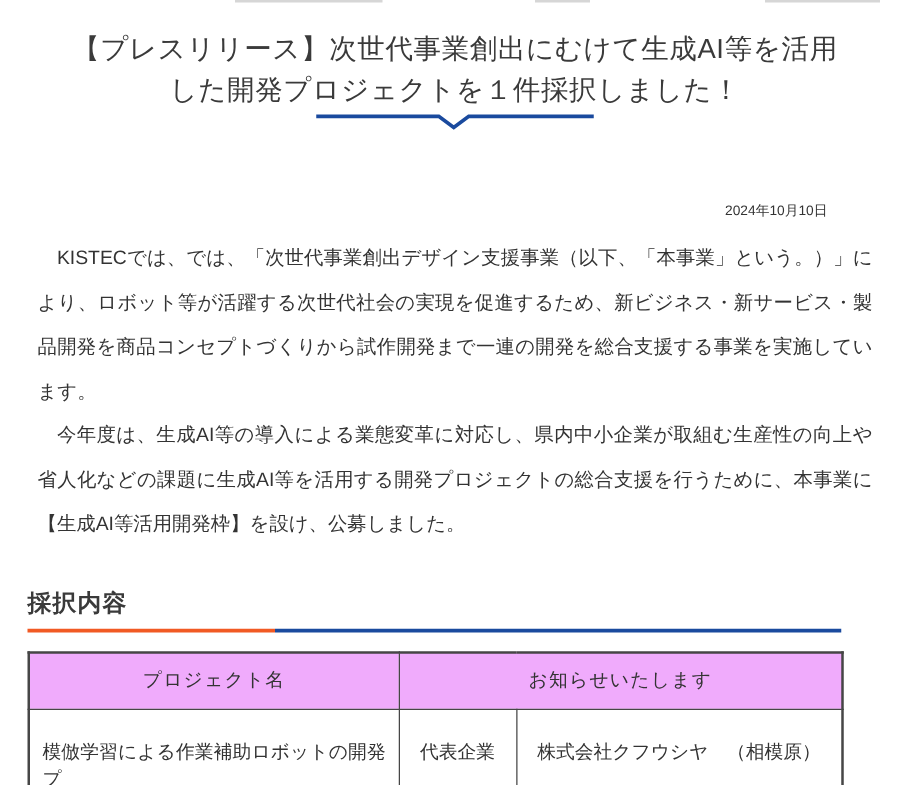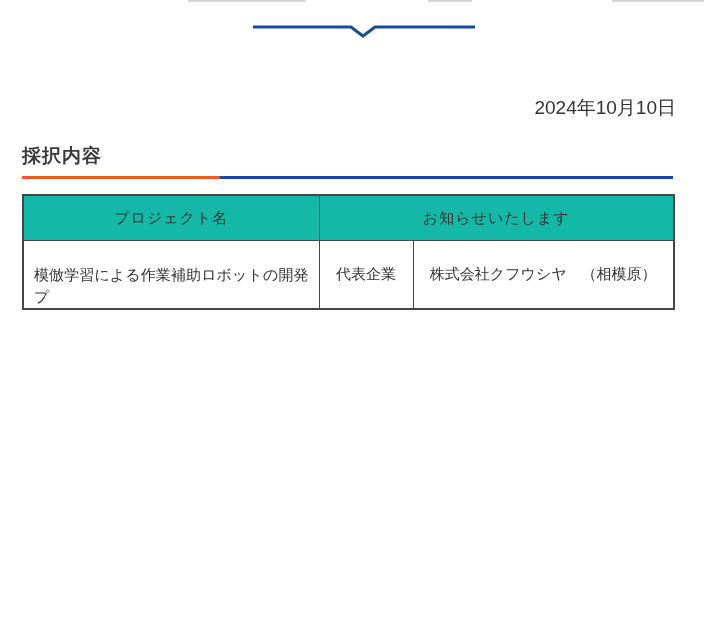--- a/index.html
+++ b/index.html
@@ -16,71 +16,74 @@
   .page{padding:22px 30px 0 30px}
 
   h1.title{
     margin:0;text-align:center;
     font-size:22px;line-height:33px;font-weight:500;
     color:#3a3a3a;letter-spacing:0.5px;
   }
   .title-underline{text-align:center;margin-top:3px;height:14px;line-height:0}
 
   .date{
-    text-align:right;margin:56px 22px 0 0;
-    font-size:19px;color:#333333;
+    text-align:right;margin:56px 36px 0 0;
+    font-size:11px;color:#333333;
   }
 
   .body-text{
     margin-top:13px;font-size:15.5px;line-height:35.5px;
     text-align:justify;color:#333333;
   }
   .body-text p{margin:0;text-indent:1em}
 
   h2.section-heading{
-    margin:22px 0 0 -8px;
+    margin:32px 0 0 -8px;
     font-size:19px;font-weight:700;color:#3a3a3a;letter-spacing:1px;
   }
   .heading-rule{margin:7px 0 0 -8px;width:651px;height:3px;display:flex}
   .heading-rule .seg-orange{width:198px;height:3px}
   .heading-rule .seg-blue{flex:1;height:3px}
 
   table.adoption{
     margin:15px 0 0 -8px;width:651px;table-layout:fixed;
     border-collapse:collapse;border:2px solid #464646;
   }
   table.adoption th, table.adoption td{
     border:1.5px solid #464646;font-size:15px;font-weight:400;color:#333333;
   }
   table.adoption th{
-    background:#14b8a6;height:42px;text-align:center;letter-spacing:1px;
+    background:#f0abfc;height:42px;text-align:center;letter-spacing:1px;
   }
   td.project-name-cell{vertical-align:top;padding:23px 10px 0 10px;text-align:justify;line-height:22px}
   td.role-cell{height:38px;text-align:center}
   td.member-cell{text-align:center}
 </style>
 </head>
 <body>
 
 <span class="top-fragment frag-a"></span>
 <span class="top-fragment frag-b"></span>
 <span class="top-fragment frag-c"></span>
 
 <div class="page">
 
+  <h1 class="title"><span>【プレスリリース】次世代事業創出にむけて生成AI等を活用</span><br><span>した開発プロジェクトを１件採択しました！</span></h1>
 
   <div class="title-underline">
     <svg width="224" height="13" viewBox="0 0 224 13">
       <path d="M1 2 H99 L111 11 L123 2 H223" fill="none" stroke-width="3" stroke="#1a4a9e"></path>
     </svg>
   </div>
 
   <div class="date">2024年10月10日</div>
 
   <div class="body-text">
+    <p>KISTECでは、では、「次世代事業創出デザイン支援事業（以下、「本事業」という。）」により、ロボット等が活躍する次世代社会の実現を促進するため、新ビジネス・新サービス・製品開発を商品コンセプトづくりから試作開発まで一連の開発を総合支援する事業を実施しています。</p>
+    <p>今年度は、生成AI等の導入による業態変革に対応し、県内中小企業が取組む生産性の向上や省人化などの課題に生成AI等を活用する開発プロジェクトの総合支援を行うために、本事業に【生成AI等活用開発枠】を設け、公募しました。</p>
   </div>
 
   <h2 class="section-heading">採択内容</h2>
 
   <div class="heading-rule">
     <span class="seg-orange" style="background-color: rgb(241, 90, 36);"></span>
     <span class="seg-blue" style="background-color: rgb(26, 74, 158);"></span>
   </div>
 
   <table class="adoption">

